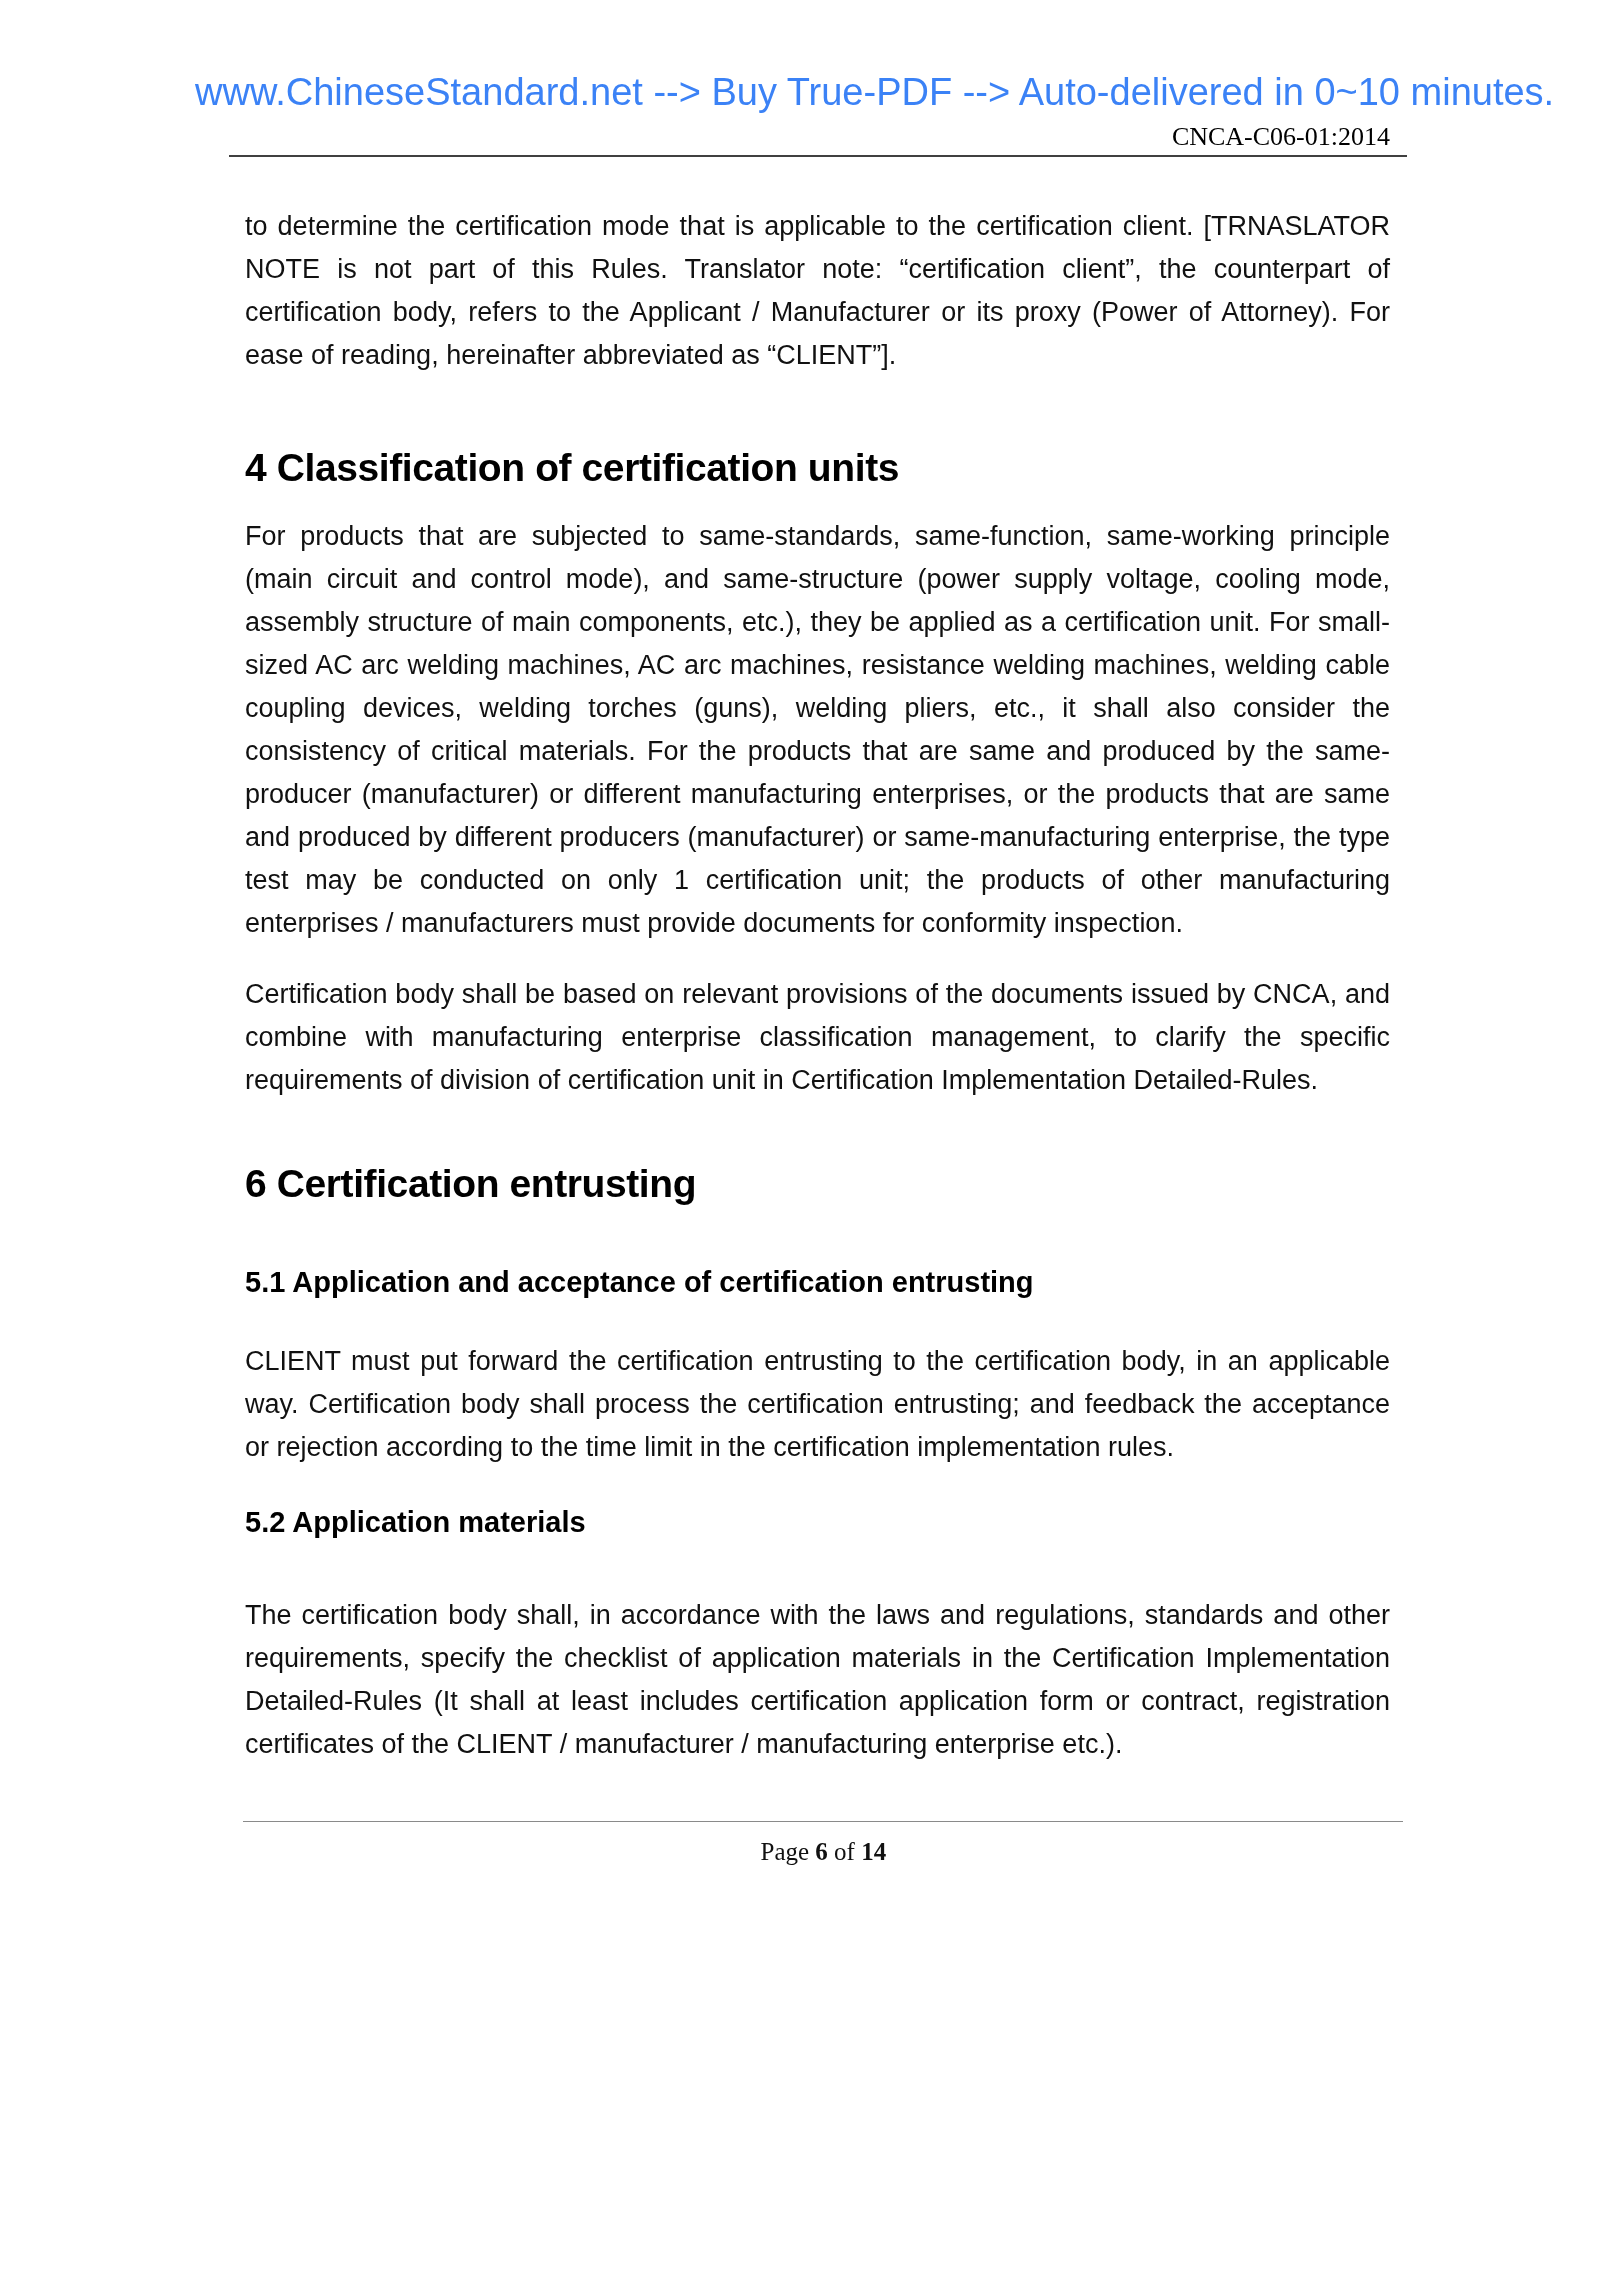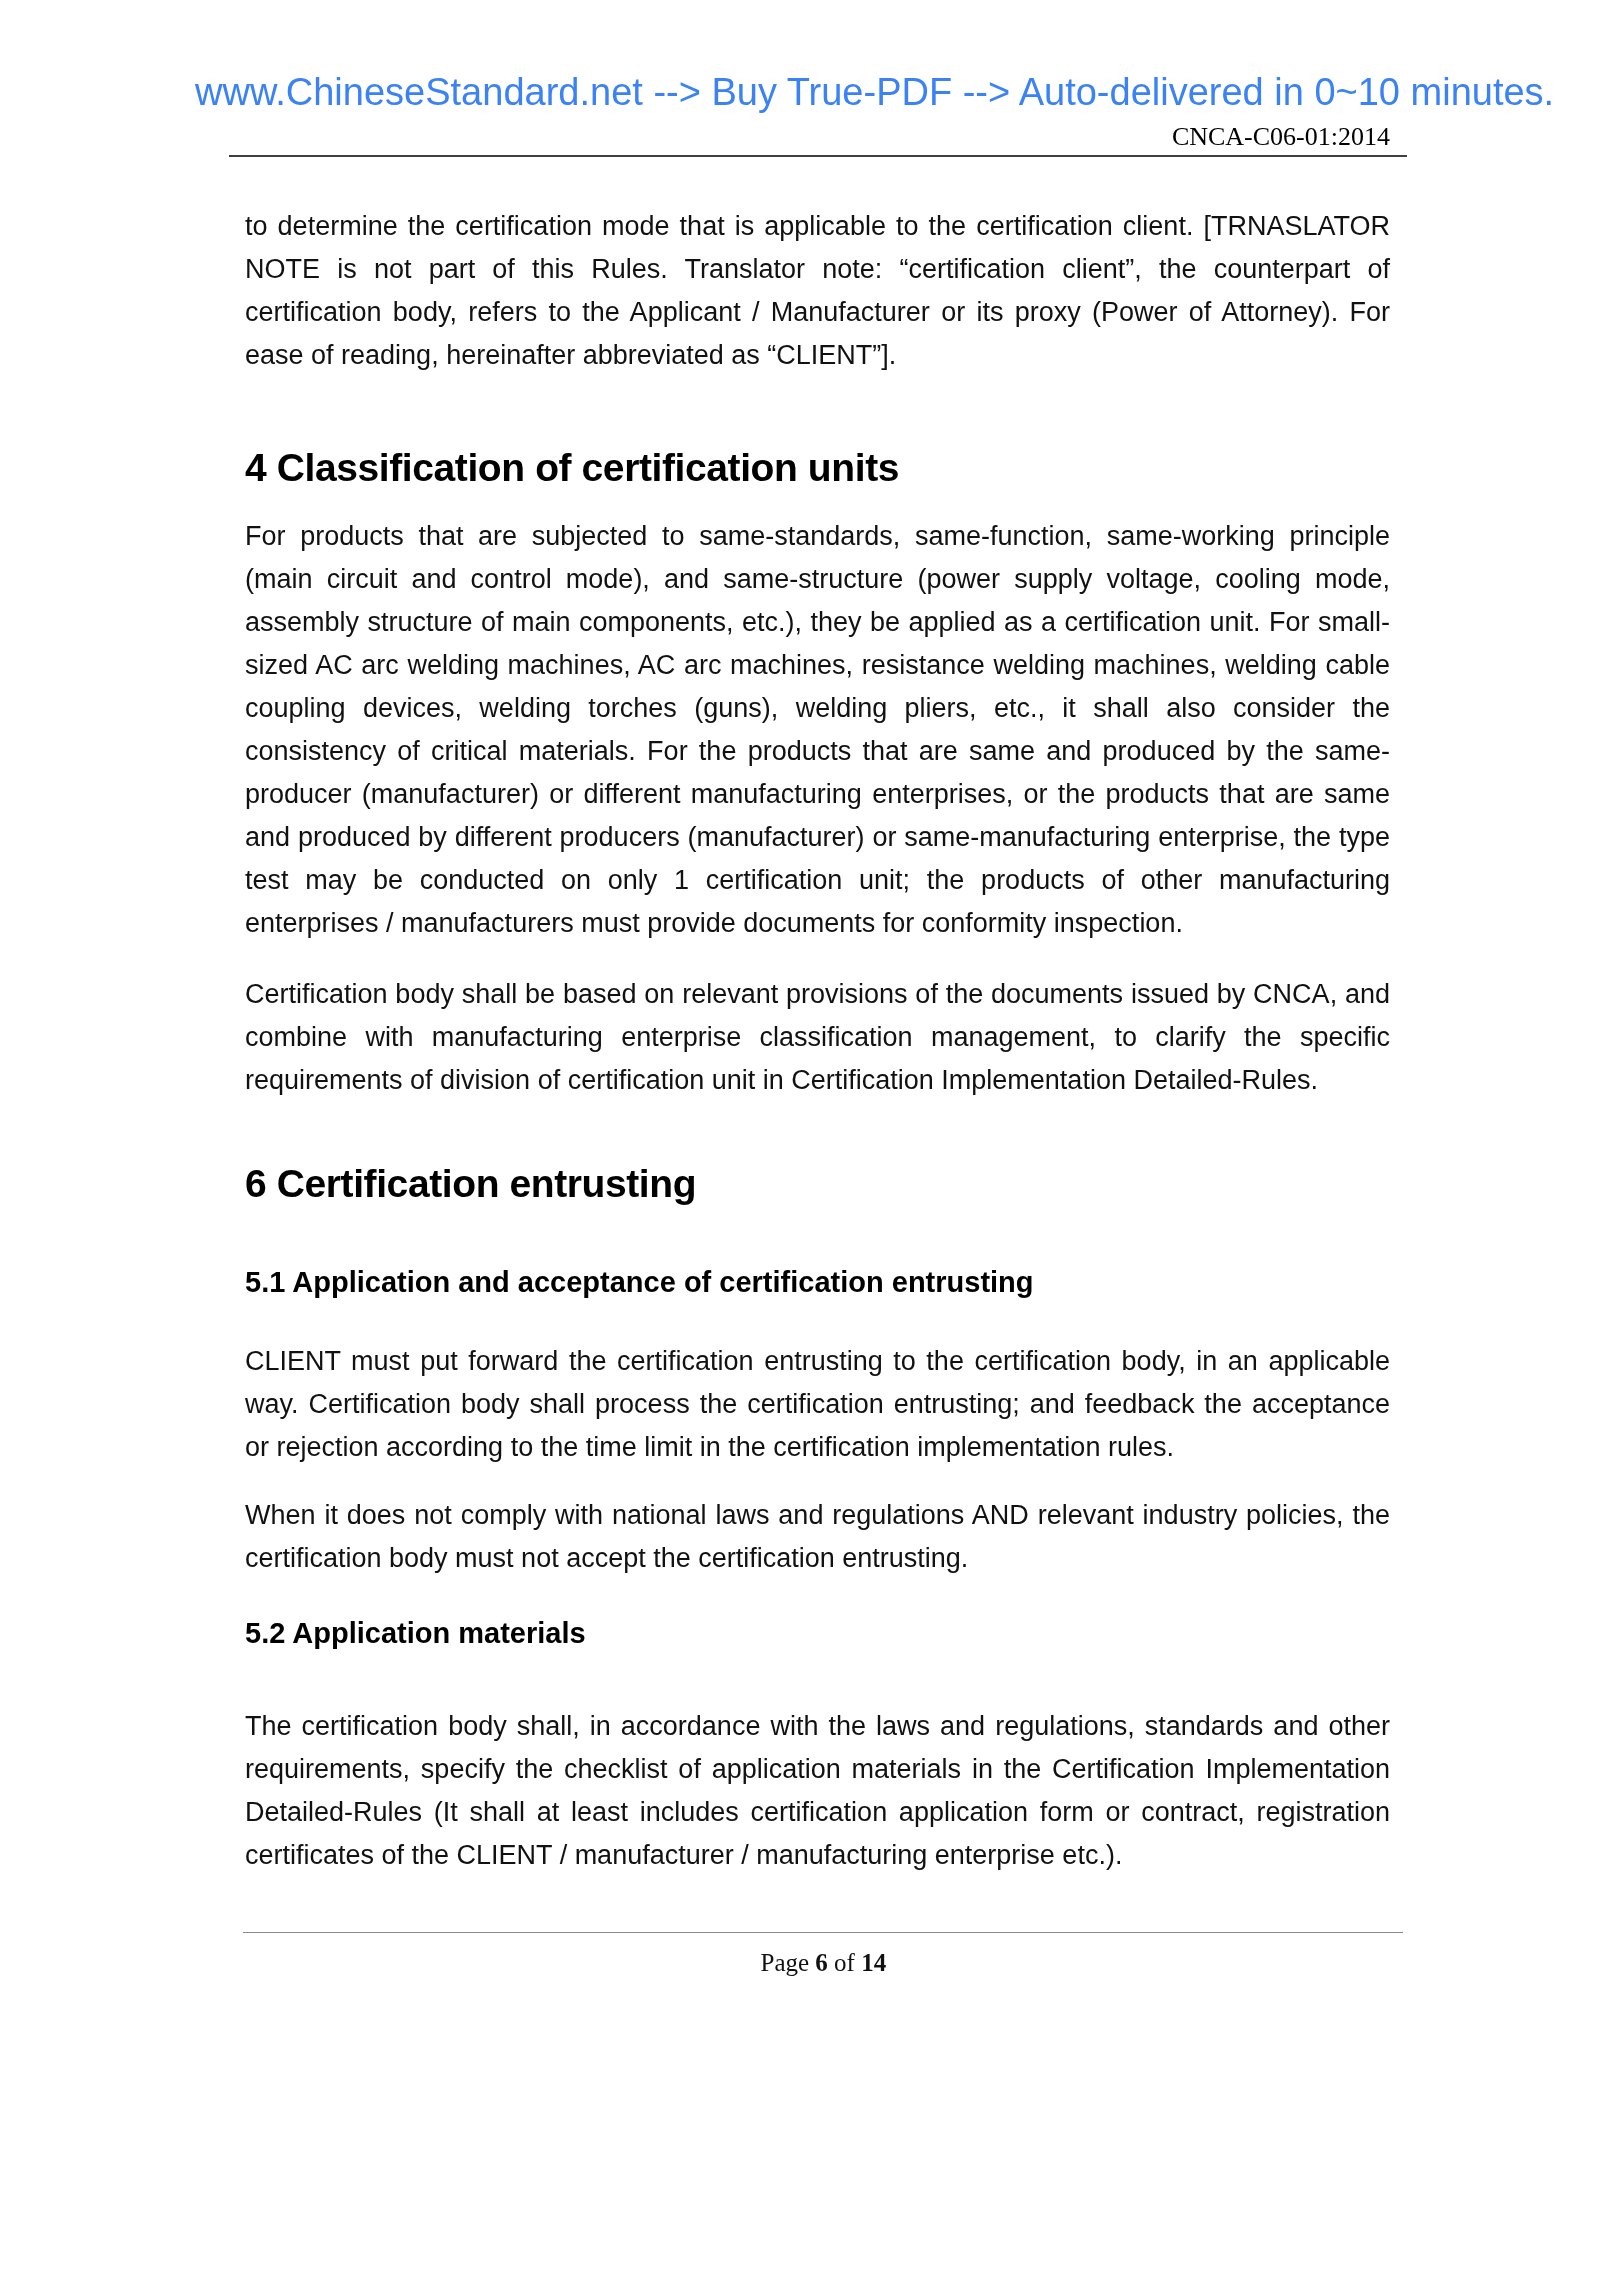--- a/index.html
+++ b/index.html
@@ -110,21 +110,20 @@
   <p class="para para-4a">For products that are subjected to same-standards, same-function, same-working principle (main circuit and control mode), and same-structure (power supply voltage, cooling mode, assembly structure of main components, etc.), they be applied as a certification unit. For small-sized AC arc welding machines, AC arc machines, resistance welding machines, welding cable coupling devices, welding torches (guns), welding pliers, etc., it shall also consider the consistency of critical materials. For the products that are same and produced by the same-producer (manufacturer) or different manufacturing enterprises, or the products that are same and produced by different producers (manufacturer) or same-manufacturing enterprise, the type test may be conducted on only 1 certification unit; the products of other manufacturing enterprises / manufacturers must provide documents for conformity inspection.</p>
 
   <p class="para para-4b">Certification body shall be based on relevant provisions of the documents issued by CNCA, and combine with manufacturing enterprise classification management, to clarify the specific requirements of division of certification unit in Certification Implementation Detailed-Rules.</p>
 
   <h2 class="h-major h-major-5">6 Certification entrusting</h2>
 
   <h3 class="h-minor h-minor-51">5.1 Application and acceptance of certification entrusting</h3>
 
   <p class="para para-51a">CLIENT must put forward the certification entrusting to the certification body, in an applicable way. Certification body shall process the certification entrusting; and feedback the acceptance or rejection according to the time limit in the certification implementation rules.</p>
 
-  <p class="para para-51b">When it does not comply with national laws and regulations AND relevant industry policies, the certification body must not accept the certification entrusting.</p>
 
   <h3 class="h-minor h-minor-52">5.2 Application materials</h3>
 
   <p class="para para-52a">The certification body shall, in accordance with the laws and regulations, standards and other requirements, specify the checklist of application materials in the Certification Implementation Detailed-Rules (It shall at least includes certification application form or contract, registration certificates of the CLIENT / manufacturer / manufacturing enterprise etc.).</p>
 
   <hr class="bottom-rule">
 
   <div class="page-footer">
     <span>Page</span>&nbsp;<span class="num">6</span>&nbsp;<span>of</span>&nbsp;<span class="num">14</span>
   </div>

